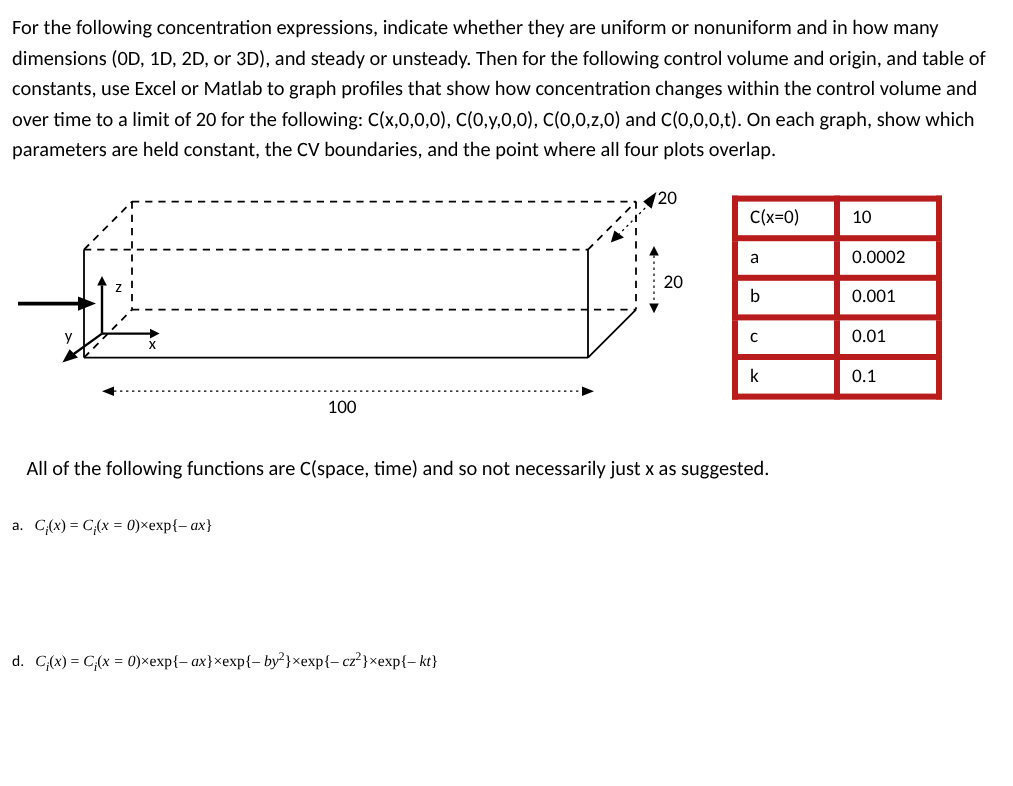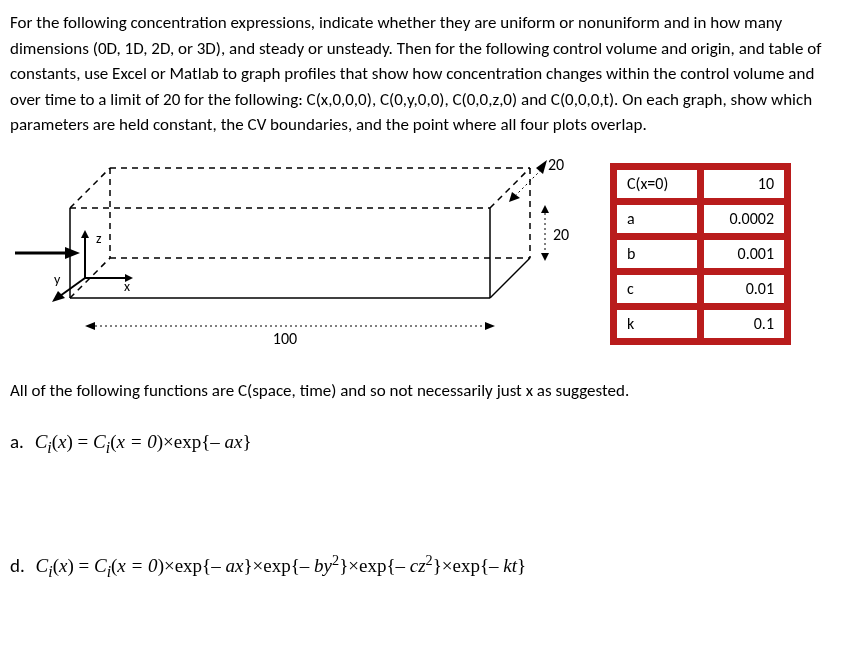--- a/index.html
+++ b/index.html
@@ -23,35 +23,35 @@
     .cv-diagram {
       position: relative;
       width: 560px;
       height: 190px;
     }
     .constants-table {
       border-collapse: collapse;
       margin-top: 5px;
     }
     .constants-table td {
-      border: 7px solid #b91c1c;
+      border: 5px solid #b91c1c;
       padding: 2px 10px;
       min-width: 60px;
       font-size: 16px;
     }
     .constants-table td:nth-child(2) {
-      text-align: right;
+      text-align: left;
       min-width: 60px;
     }
     .note {
-      margin: 20px 0;
+      margin: 20px 12px;
     }
     .eq {
       font-family: "Times New Roman", serif;
-      font-size: 19px;
+      font-size: 13px;
       margin: 25px 0;
     }
     .eq .label {
       font-family: Calibri, Arial, sans-serif;
       margin-right: 6px;
     }
     .eq sub {
       font-style: italic;
     }
     .eq sup {

